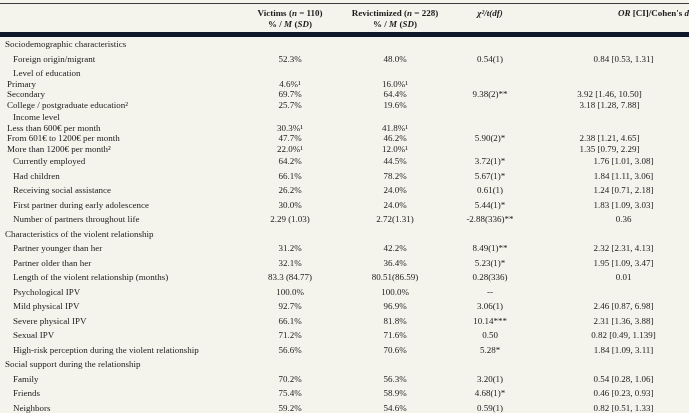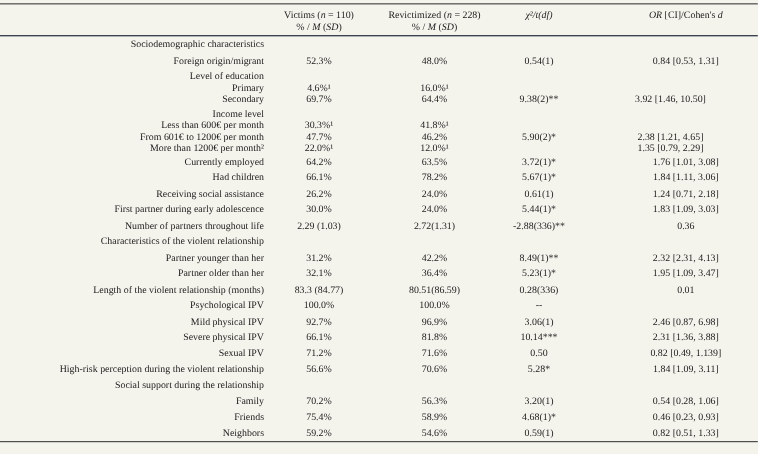--- a/index.html
+++ b/index.html
@@ -14,36 +14,36 @@
   table{
     border-collapse:collapse;table-layout:fixed;width:689px;
     border-top:1px solid #3d3d3d;border-bottom:1px solid #3d3d3d;
   }
   col.c1{width:240px}
   col.c2{width:100px}
   col.c3{width:110px}
   col.c4{width:80px}
   col.c5{width:159px}
   thead th{
-    font-weight:normal;vertical-align:top;
+    font-weight:bold;vertical-align:top;
     padding:4px 0 3px 0;
-    border-bottom:1px solid #0f172a;
+    border-bottom:5px solid #0f172a;
   }
   thead th.h-center{text-align:center;}
-  thead th.h-or{text-align:center;padding-left:28px;}
+  thead th.h-or{text-align:right;padding-left:28px;}
   .it{font-style:italic;}
   td{padding:2px 0;vertical-align:top;}
   tr.sub td{padding:0;}
   tr.group td{padding-bottom:0;}
-  .c-label{text-align:right;}
+  .c-label{text-align:left;}
   .c-v,.c-r,.c-chi{text-align:center;}
   .c-or{text-align:center;padding-left:28px;}
   tr.section .c-label{padding-left:5px;}
   tr.var .c-label,tr.group .c-label{padding-left:13px;margin-top:12px;}
-  tr.sub .c-label{padding-left:19px;}
+  tr.sub .c-label{padding-left:7px;}
 </style>
 </head>
 <body>
 
 <div class="table-wrap">
   <table>
     <colgroup>
       <col class="c1">
         <col class="c2">
         <col class="c3">
@@ -98,20 +98,27 @@
           <td class="c-chi"></td>
           <td class="c-or"></td>
         </tr>
         <tr class="sub">
           <td class="c-label">Secondary</td>
           <td class="c-v">69.7%</td>
           <td class="c-r">64.4%</td>
           <td class="c-chi">9.38(2)**</td>
           <td class="c-or">3.92 [1.46, 10.50]</td>
         </tr>
+        <tr class="sub">
+          <td class="c-label">College / postgraduate education²</td>
+          <td class="c-v">25.7%</td>
+          <td class="c-r">19.6%</td>
+          <td class="c-chi"></td>
+          <td class="c-or">3.18 [1.28, 7.88]</td>
+        </tr>
         <tr class="group">
           <td class="c-label">Income level</td>
           <td class="c-v"></td>
           <td class="c-r"></td>
           <td class="c-chi"></td>
           <td class="c-or"></td>
         </tr>
         <tr class="sub">
           <td class="c-label">Less than 600€ per month</td>
           <td class="c-v">30.3%¹</td>
@@ -129,21 +136,21 @@
         <tr class="sub">
           <td class="c-label">More than 1200€ per month²</td>
           <td class="c-v">22.0%¹</td>
           <td class="c-r">12.0%¹</td>
           <td class="c-chi"></td>
           <td class="c-or">1.35 [0.79, 2.29]</td>
         </tr>
         <tr class="var">
           <td class="c-label">Currently employed</td>
           <td class="c-v">64.2%</td>
-          <td class="c-r">63.5%</td>
+          <td class="c-r">44.5%</td>
           <td class="c-chi">3.72(1)*</td>
           <td class="c-or">1.76 [1.01, 3.08]</td>
         </tr>
         <tr class="var">
           <td class="c-label">Had children</td>
           <td class="c-v">66.1%</td>
           <td class="c-r">78.2%</td>
           <td class="c-chi">5.67(1)*</td>
           <td class="c-or">1.84 [1.11, 3.06]</td>
         </tr>

